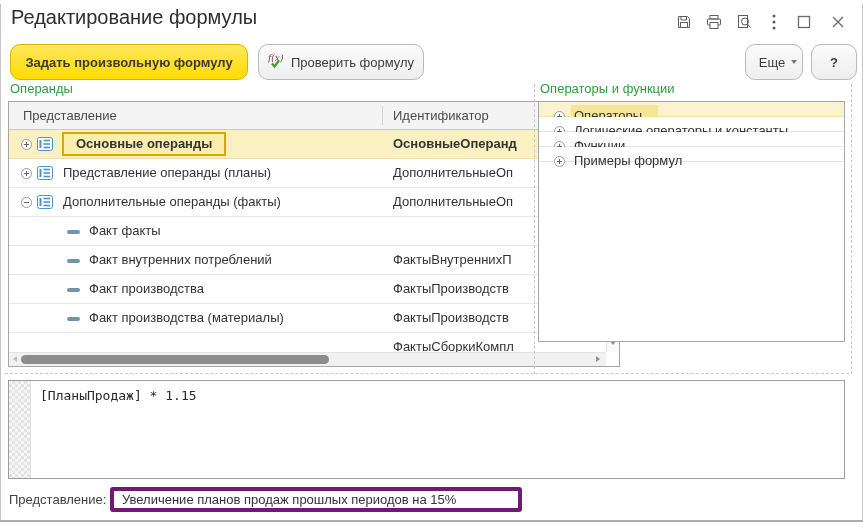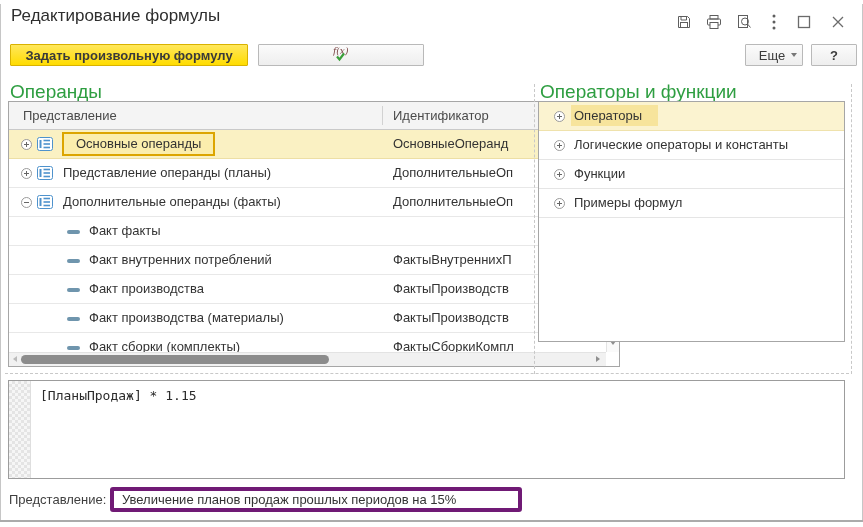--- a/index.html
+++ b/index.html
@@ -2,47 +2,47 @@
 <html><head>
 <meta charset="utf-8">
 <style>
   html,body{margin:0;padding:0;background:#fff;}
   .window{position:relative;width:863px;height:527px;background:#fff;overflow:hidden;
           font-family:"Liberation Sans","DejaVu Sans",sans-serif;font-size:13px;color:#333;}
   .frame{position:absolute;left:0;top:4px;right:0;height:516px;
          border-left:1px solid #C6C6C6;border-right:1px solid #C6C6C6;pointer-events:none;}
   .bottom-line{position:absolute;left:0;top:520px;width:863px;height:2px;background:#ABABAB;}
 
-  .title{position:absolute;left:11px;top:6px;font-size:17px;color:#2E2E2E;white-space:nowrap;}
+  .title{position:absolute;left:11px;top:6px;font-size:20px;color:#2E2E2E;white-space:nowrap;}
 
   .tb-icons{position:absolute;left:674px;top:12px;display:flex;align-items:center;}
   .tb-ic{display:inline-flex;align-items:center;justify-content:center;width:20px;height:20px;margin-right:10px;cursor:default;}
   .tb-ic.win{margin-right:14px;}
 
-  .btn{position:absolute;top:44px;height:22px;box-sizing:border-box;border:1px solid #B9B9B9;border-radius:1px;
+  .btn{position:absolute;top:44px;height:36px;box-sizing:border-box;border:1px solid #B9B9B9;border-radius:10px;
        background:linear-gradient(#FBFBFB,#EEEEEE);display:flex;align-items:center;justify-content:center;
        font-size:13px;color:#3C3C3C;white-space:nowrap;}
   .btn-yellow{left:10px;width:238px;background:linear-gradient(#FFE75C,#FFDC00);border-color:#D9B200;font-weight:bold;color:#3A3A3A;}
   .btn-check{left:258px;width:166px;gap:6px;}
   .btn-more{left:745px;width:58px;gap:6px;padding-left:8px;}
   .btn-help{left:811px;width:46px;font-weight:bold;}
   .dd-arrow{width:0;height:0;border-left:3.5px solid transparent;border-right:3.5px solid transparent;border-top:4px solid #777;}
 
-  .panel-title{position:absolute;top:81px;font-size:19px;color:#2E9E41;white-space:nowrap;}
+  .panel-title{position:absolute;top:81px;font-size:13px;color:#2E9E41;white-space:nowrap;}
   .pt-left{left:10px;} .pt-right{left:540px;}
 
   
   .table{position:absolute;left:8px;top:101px;width:612px;height:266px;border:1px solid #A6A6A6;box-sizing:border-box;background:#fff;}
   .thead{position:absolute;top:0;left:0;right:0;height:28px;background:#F4F4F4;border-bottom:1px solid #C9C9C9;box-sizing:border-box;}
   .th1{position:absolute;left:14px;line-height:27px;color:#4A4A4A;}
   .th2{position:absolute;left:384px;line-height:27px;color:#4A4A4A;}
   .th-div{position:absolute;left:373px;top:4px;bottom:4px;width:1px;background:#D2D2D2;}
   .tbody{position:absolute;top:28px;left:0;right:13px;bottom:14px;overflow:hidden;}
   .trow{position:relative;height:29px;border-bottom:1px solid #E8E8E8;box-sizing:border-box;background:#fff;}
-  .trow.sel{background:#FAF1C3;border-bottom-color:#EDDFA5;}
+  .trow.sel{background:#FAF1C3;border-bottom-color:#EDDFA5;font-weight:bold;}
   .c-label{position:absolute;left:0;top:0;width:374px;height:100%;overflow:hidden;white-space:nowrap;}
   .c-id{position:absolute;left:374px;right:0;top:0;height:100%;overflow:hidden;white-space:nowrap;line-height:28px;padding-left:10px;box-sizing:border-box;}
   .lbl{position:absolute;left:54px;line-height:28px;}
   .lbl1{position:absolute;left:80px;line-height:28px;}
   .exp{position:absolute;left:12px;top:9px;width:11px;height:11px;border:1px solid #9B9B9B;border-radius:50%;background:#fff;box-sizing:border-box;}
   .exp::before{content:'';position:absolute;left:2px;right:2px;top:4px;height:1px;background:#666;}
   .exp.plus::after{content:'';position:absolute;top:2px;bottom:2px;left:4px;width:1px;background:#666;}
   .gicon{position:absolute;left:28px;top:7px;width:16px;height:14px;}
   .dash{position:absolute;left:58px;top:13px;width:13px;height:4px;background:#6F95AD;border-radius:2px;}
   .focus-box{position:absolute;left:53px;top:2px;height:24px;box-sizing:border-box;border:2px solid #DCA500;
@@ -52,21 +52,21 @@
   .vsb .up{position:absolute;top:6px;left:3px;width:0;height:0;border-left:3.5px solid transparent;border-right:3.5px solid transparent;border-bottom:4px solid #ABABAB;}
   .vsb .dn{position:absolute;bottom:7px;left:3px;width:0;height:0;border-left:3.5px solid transparent;border-right:3.5px solid transparent;border-top:4px solid #8F8F8F;}
   .vthumb{position:absolute;left:2px;width:8px;top:21px;height:186px;background:#AFAFAF;border-radius:4px;}
   .hsb{position:absolute;left:0;right:13px;bottom:0;height:14px;background:#F1F1F1;border-top:1px solid #E3E3E3;box-sizing:border-box;}
   .hsb .lt{position:absolute;left:4px;top:3px;width:0;height:0;border-top:3.5px solid transparent;border-bottom:3.5px solid transparent;border-right:4px solid #BBB;}
   .hsb .rt{position:absolute;right:6px;top:3px;width:0;height:0;border-top:3.5px solid transparent;border-bottom:3.5px solid transparent;border-left:4px solid #8F8F8F;}
   .hthumb{position:absolute;left:12px;width:308px;top:2px;height:9px;background:#8C8C8C;border-radius:5px;}
 
   
   .olist{position:absolute;left:538px;top:101px;width:307px;height:241px;border:1px solid #A6A6A6;box-sizing:border-box;background:#fff;}
-  .orow{position:relative;height:29px;border-bottom:1px solid #E5E5E5;box-sizing:border-box;background:#fff;}
+  .orow{position:relative;height:15px;border-bottom:1px solid #E5E5E5;box-sizing:border-box;background:#fff;}
   .orow.sel{background:#FBF3D0;border-bottom-color:#EFE2AC;}
   .orow .exp{left:15px;}
   .olbl{position:absolute;left:35px;line-height:28px;white-space:nowrap;}
   .sel-word{background:#F7E49C;padding:3px 16px 3px 3px;margin-left:-3px;}
 
   .vsplit{position:absolute;top:84px;height:290px;width:0;border-left:1px dashed #C8C8C8;}
   .vs1{left:534px;} .vs2{left:851px;}
   .hsplit{position:absolute;top:373px;left:5px;width:844px;height:0;border-top:1px dashed #C8C8C8;}
 
   
@@ -133,20 +133,21 @@
   <div class="btn btn-yellow">
     <span>Задать произвольную формулу</span>
   </div>
   <div class="btn btn-check">
     <span>
       <svg width="17" height="16" viewBox="0 0 17 16">
           <text x="0" y="8" font-size="9" font-style="italic" font-family="DejaVu Serif, serif" fill="#774040">f(x)</text>
           <path d="M4 10.5l2.5 3L11 7.5" stroke="#3BA03B" stroke-width="2.2" fill="none"></path>
         </svg>
     </span>
+    <span>Проверить формулу</span>
   </div>
   <div class="btn btn-more">
     <span>Еще</span>
     <span class="dd-arrow"></span>
   </div>
   <div class="btn btn-help">
     <span>?</span>
   </div>
 
   <div class="panel-title pt-left">Операнды</div>
@@ -236,24 +237,20 @@
 
       <div class="trow">
         <span class="c-label">
           <span class="dash"></span>
           <span class="lbl1">Факт производства (материалы)</span>
         </span>
         <span class="c-id">ФактыПроизводств</span>
       </div>
 
       <div class="trow">
-        <span class="c-label">
-          <span class="dash"></span>
-          <span class="lbl1">Факт сборки (комплекты)</span>
-        </span>
         <span class="c-id">ФактыСборкиКомпл</span>
       </div>
 
     </div>
 
     <div class="vsb">
       <span class="up"></span>
       <span class="vthumb"></span>
       <span class="dn"></span>
     </div>

